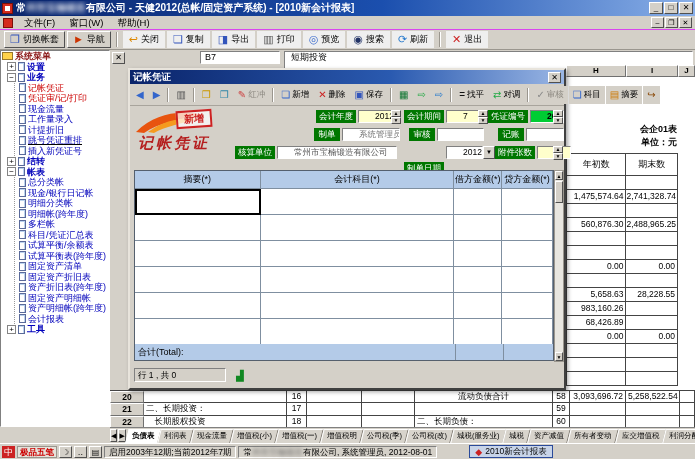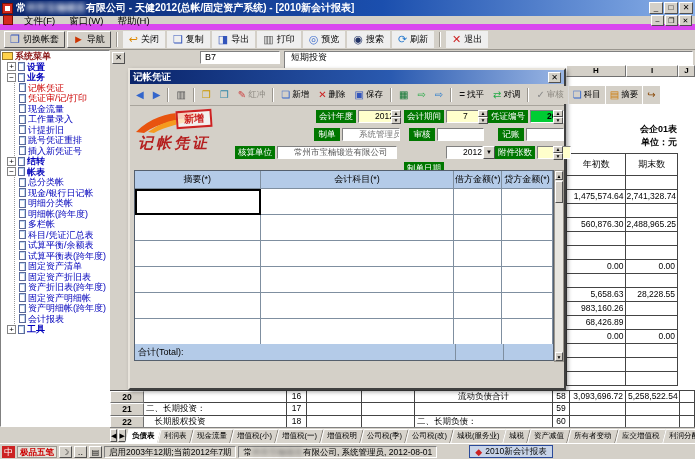--- a/index.html
+++ b/index.html
@@ -18,21 +18,21 @@
   #titlebar .appicon { width:11px; height:11px; background:#d42a1e; border:1px solid #7a0f08;
     margin-right:3px; position:relative; }
   #titlebar .appicon::after{ content:""; position:absolute; left:2px; top:2px; width:5px; height:5px; background:#fff; }
   #titlebar .t { white-space:nowrap; overflow:hidden; font-weight:bold; }
   .winbtns { margin-left:auto; display:flex; gap:1px; }
   .winbtn { width:14px; height:12px; font-size:8px; line-height:10px; text-align:center; color:#000; }
   .redact { display:inline-block; filter:blur(2.5px); opacity:.85; }
 
   
   #menubar { position:absolute; left:0; top:16px; width:695px; height:14px; background:#d4d0c8;
-    display:flex; align-items:center; font-size:9.5px; border-bottom:6px solid #d946ef; }
+    display:flex; align-items:center; font-size:9.5px; border-bottom:1px solid #d946ef; }
   #menubar .mdiicon { width:10px; height:10px; background:#d42a1e; border:1px solid #7a0f08; margin:0 4px 0 3px; }
   #menubar .menu { padding:0 7px; height:13px; line-height:13px; }
   #menubar .mdibtns { margin-left:auto; display:flex; gap:1px; margin-right:3px; }
   .mdibtn { width:13px; height:11px; font-size:7px; line-height:9px; text-align:center; }
 
   
   #toolbar { position:absolute; left:0; top:30px; width:695px; height:20px; background:#d4d0c8;
     display:flex; align-items:center; gap:2px; padding-left:4px; border-bottom:1px solid #9a968e; }
   .tb-btn { height:17px; display:flex; align-items:center; gap:3px; padding:0 5px; font-size:9px; white-space:nowrap; }
   .tb-ico { font-size:11px; line-height:11px; }
@@ -251,21 +251,21 @@
             <span class="tree-leaf">现金流量</span>
           </div>
           <div class="tree-row" style="padding-left: 4px;">
             <span class="icon-page"></span>
             <span class="tree-leaf">工作量录入</span>
           </div>
           <div class="tree-row" style="padding-left: 4px;">
             <span class="icon-page"></span>
             <span class="tree-leaf">计提折旧</span>
           </div>
-          <div class="tree-row" style="padding-left: 4px;">
+          <div class="tree-row" style="padding-left: 4px; text-decoration: underline;">
             <span class="icon-page"></span>
             <span class="tree-leaf">跳号凭证重排</span>
           </div>
           <div class="tree-row" style="padding-left: 4px;">
             <span class="icon-page"></span>
             <span class="tree-leaf">插入新凭证号</span>
           </div>
         </div>
         <div class="tree-row" style="margin-left: 4px;">
           <span class="expander">+</span>
@@ -647,20 +647,24 @@
     <div id="dlg-vscroll">
       <div class="vbtn raised" style="top:0;">▲</div>
       <div class="raised" style="position:absolute;left:0;top:10px;width:8px;height:22px;"></div>
       <div class="vbtn raised" style="bottom:0;">▼</div>
     </div>
     <div id="dlg-total">
       <span>合计(Total):</span>
       <div class="tcell" style="left:320px;width:48px;"></div>
       <div class="tcell" style="left:368px;width:51px;"></div>
     </div>
+    <div id="dlg-status">
+      <div id="rowstatus" class="sunken">行 1 , 共 0</div>
+      <span class="gicon">▟</span>
+    </div>
   </div>
 
   <div id="statusbar">
     <div id="ime-lang">中</div>
     <div id="ime-name">极品五笔</div>
     <div class="imebtn raised">☽</div>
     <div class="imebtn raised">‥</div>
     <div class="imebtn raised">▤</div>
     <div class="statuspanel sunken" style="background:#d4d0c8;">启用2003年12期;当前2012年7期</div>
     <div class="statuspanel sunken" style="background:#d4d0c8;"><span>常</span><span class="redact" style="filter:blur(2px);color:#555;">州市宝楠锻造</span><span>有限公司, 系统管理员, 2012-08-01</span></div>

